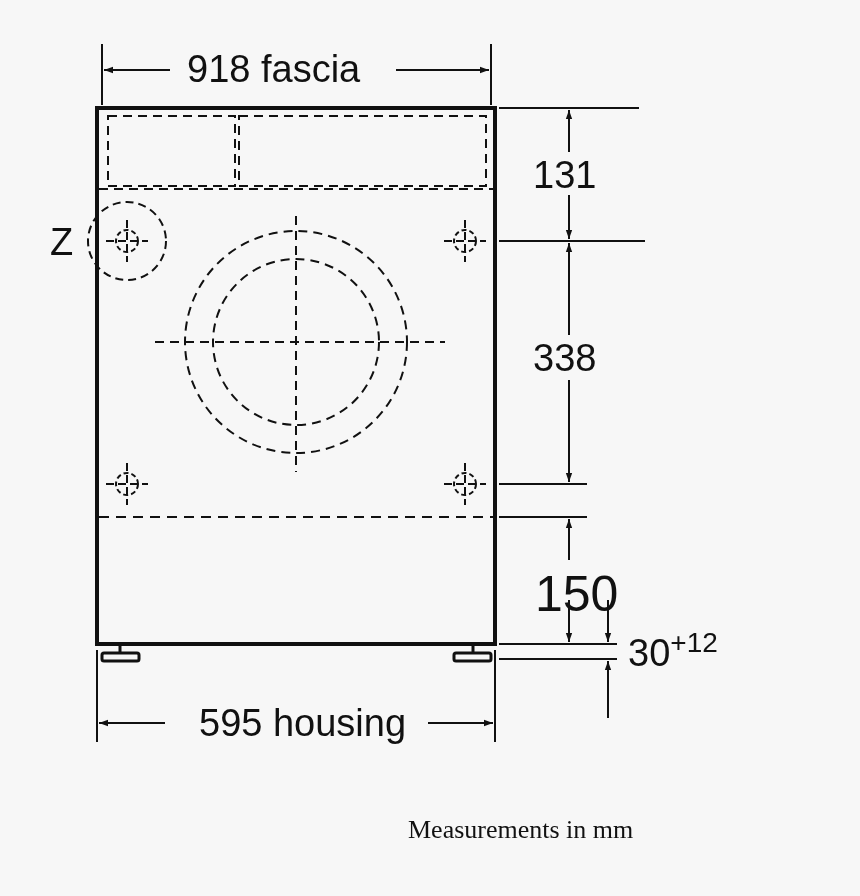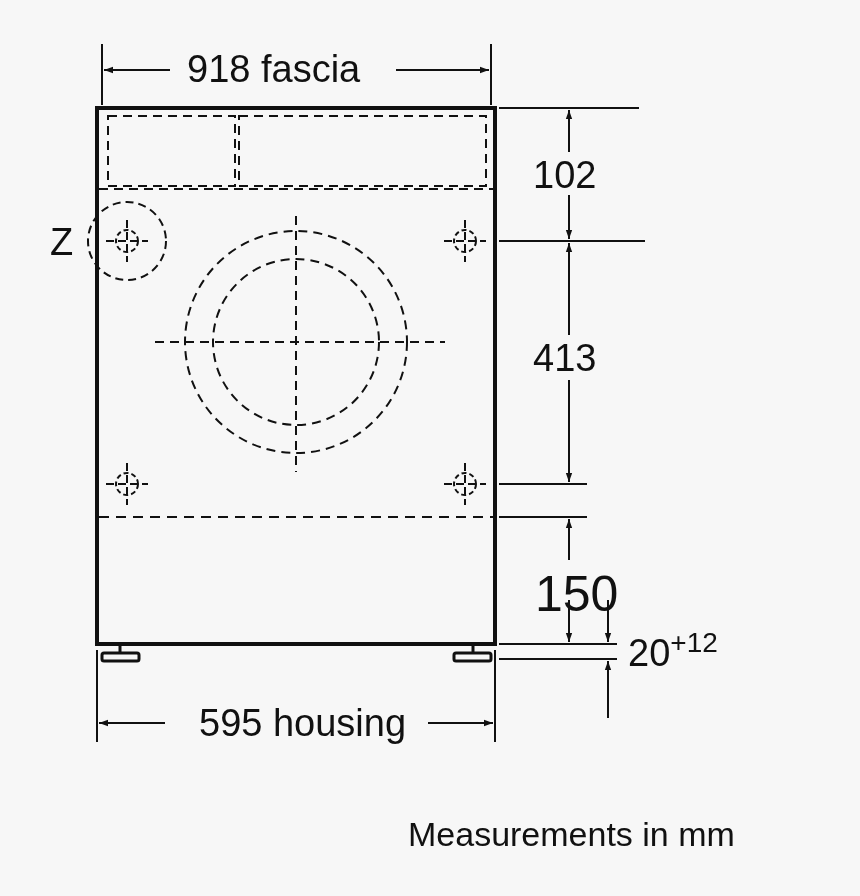--- a/index.html
+++ b/index.html
@@ -99,20 +99,20 @@
       <line x1="569" y1="600" x2="569" y2="642" marker-end="url(#ah)"></line>
 
       <line x1="608" y1="600" x2="608" y2="642" marker-end="url(#ah)"></line>
       <line x1="608" y1="718" x2="608" y2="661" marker-end="url(#ah)"></line>
     </g>
   </g>
 </svg>
 
 <div class="lbl" style="left:187px; top:50px; font-size:38px;">918 fascia</div>
 <div class="lbl" style="left:199px; top:704px; font-size:38px;">595 housing</div>
-<div class="lbl" style="left:533px; top:156px; font-size:38px;">102</div>
-<div class="lbl" style="left:533px; top:339px; font-size:38px;">413</div>
+<div class="lbl" style="left:533px; top:156px; font-size:38px;">131</div>
+<div class="lbl" style="left:533px; top:339px; font-size:38px;">338</div>
 <div class="lbl" style="left:535px; top:569px; font-size:50px;">150</div>
 <div class="lbl" style="left:628px; top:634px; font-size:38px;">
-  <span>20</span><span style="font-size:28px; position:relative; top:-14px;text-align:right;">+12</span>
+  <span>30</span><span style="font-size:28px; position:relative; top:-14px;text-align:right;">+12</span>
 </div>
 <div class="lbl" style="left:50px; top:223px; font-size:38px;">Z</div>
-<div class="lbl" style="left:408px; top:817px; font-size:34px;">Measurements in mm</div>
+<div class="lbl" style="left:408px; top:817px; font-size:26px;font-family:Liberation Serif, serif;">Measurements in mm</div>
 
 </body></html>

